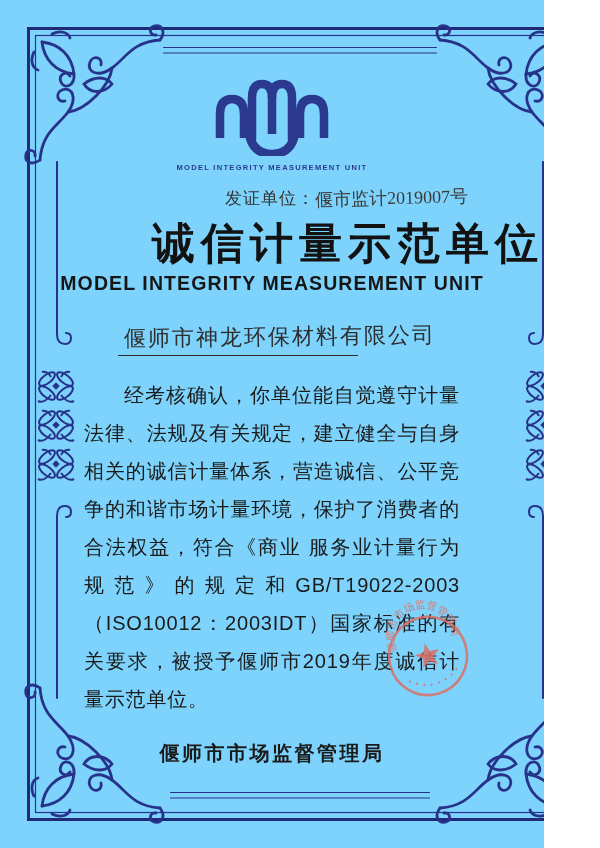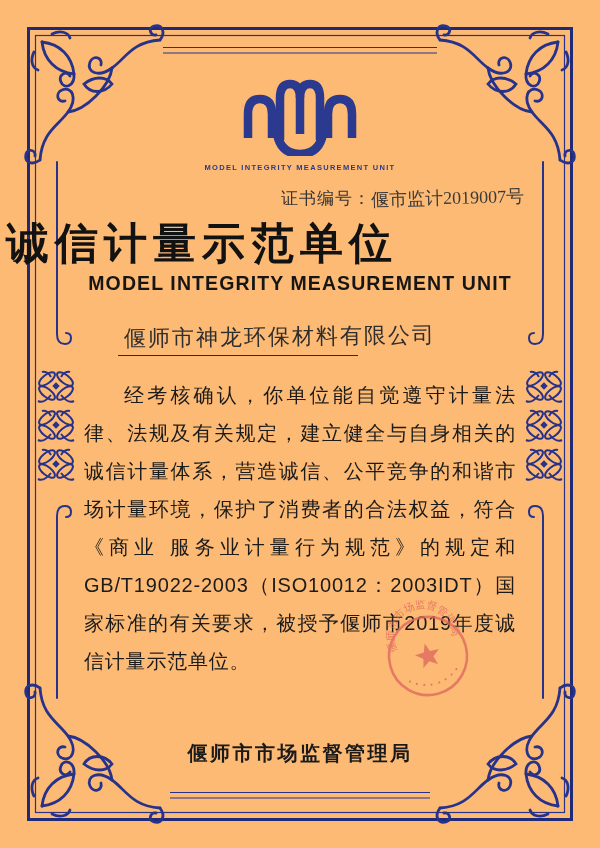--- a/index.html
+++ b/index.html
@@ -1,38 +1,38 @@
 <!DOCTYPE html>
 <html><head>
 <meta charset="utf-8">
 <style>
   html,body{margin:0;padding:0;background:#ffffff;}
   .page{
-    position:relative;width:600px;height:848px;background:#fdba74;overflow:hidden;
+    position:relative;width:544px;height:848px;background:#7dd3fc;overflow:hidden;
     font-family:"Liberation Sans",sans-serif;
   }
   .layer{position:absolute;inset:0;pointer-events:none;}
   
   .logo-wrap{position:absolute;top:72px;left:0;right:0;text-align:center;}
   .logo-caption{
     margin-top:3px;font-size:7.5px;font-weight:bold;letter-spacing:1.3px;
     color:#2b3a8f;font-family:"Liberation Sans",sans-serif;
   }
   
   .cert-no{
     position:absolute;top:186px;right:76px;font-size:17px;color:#333;
     font-family:"Liberation Serif",serif;letter-spacing:1px;white-space:nowrap;
   }
   .cert-no .hand{
     display:inline-block;transform:rotate(-1.5deg);font-size:18px;color:#3a3a3a;
     letter-spacing:0px;
   }
   
   .title-zh{
-    position:absolute;top:215px;left:0;right:0;text-align:left;
+    position:absolute;top:215px;left:16px;right:0;text-align:right;
     font-family:"DejaVu Serif","Liberation Serif",serif;font-weight:bold;
     font-size:43px;letter-spacing:6px;color:#121212;padding-left:6px;
   }
   .title-en{
     position:absolute;top:272px;left:0;right:0;text-align:center;
     font-weight:800;font-size:19.5px;letter-spacing:1.1px;color:#161616;
   }
   
   .company{
     position:absolute;top:322px;left:124px;font-size:22px;color:#2e2e2e;
@@ -126,21 +126,21 @@
       <path d="M8,66 V42 Q8,27 20,27 Q32,27 32,42 V66"></path>
       <path d="M112,66 V42 Q112,27 100,27 Q88,27 88,42 V66"></path>
       <path d="M40,68 V26 Q40,12 50,12 Q60,12 60,26 V62"></path>
       <path d="M60,26 Q60,12 70,12 Q80,12 80,26 V68"></path>
       <path d="M36,50 Q36,82 60,82 Q84,82 84,50"></path>
     </svg>
     <div class="logo-caption">MODEL INTEGRITY MEASUREMENT UNIT</div>
   </div>
 
   <div class="cert-no">
-    <span>证书编号：</span><span class="hand">偃市监计2019007号</span>
+    <span>发证单位：</span><span class="hand">偃市监计2019007号</span>
   </div>
 
   <div class="title-zh">诚信计量示范单位</div>
   <div class="title-en">MODEL INTEGRITY MEASUREMENT UNIT</div>
 
   <div class="company">偃师市神龙环保材料有限公司</div>
   <div class="company-underline"></div>
 
   <div class="body-text">经考核确认，你单位能自觉遵守计量法律、法规及有关规定，建立健全与自身相关的诚信计量体系，营造诚信、公平竞争的和谐市场计量环境，保护了消费者的合法权益，符合《商业 服务业计量行为规范》的规定和GB/T19022-2003（ISO10012：2003IDT）国家标准的有关要求，被授予偃师市2019年度诚信计量示范单位。</div>
 

